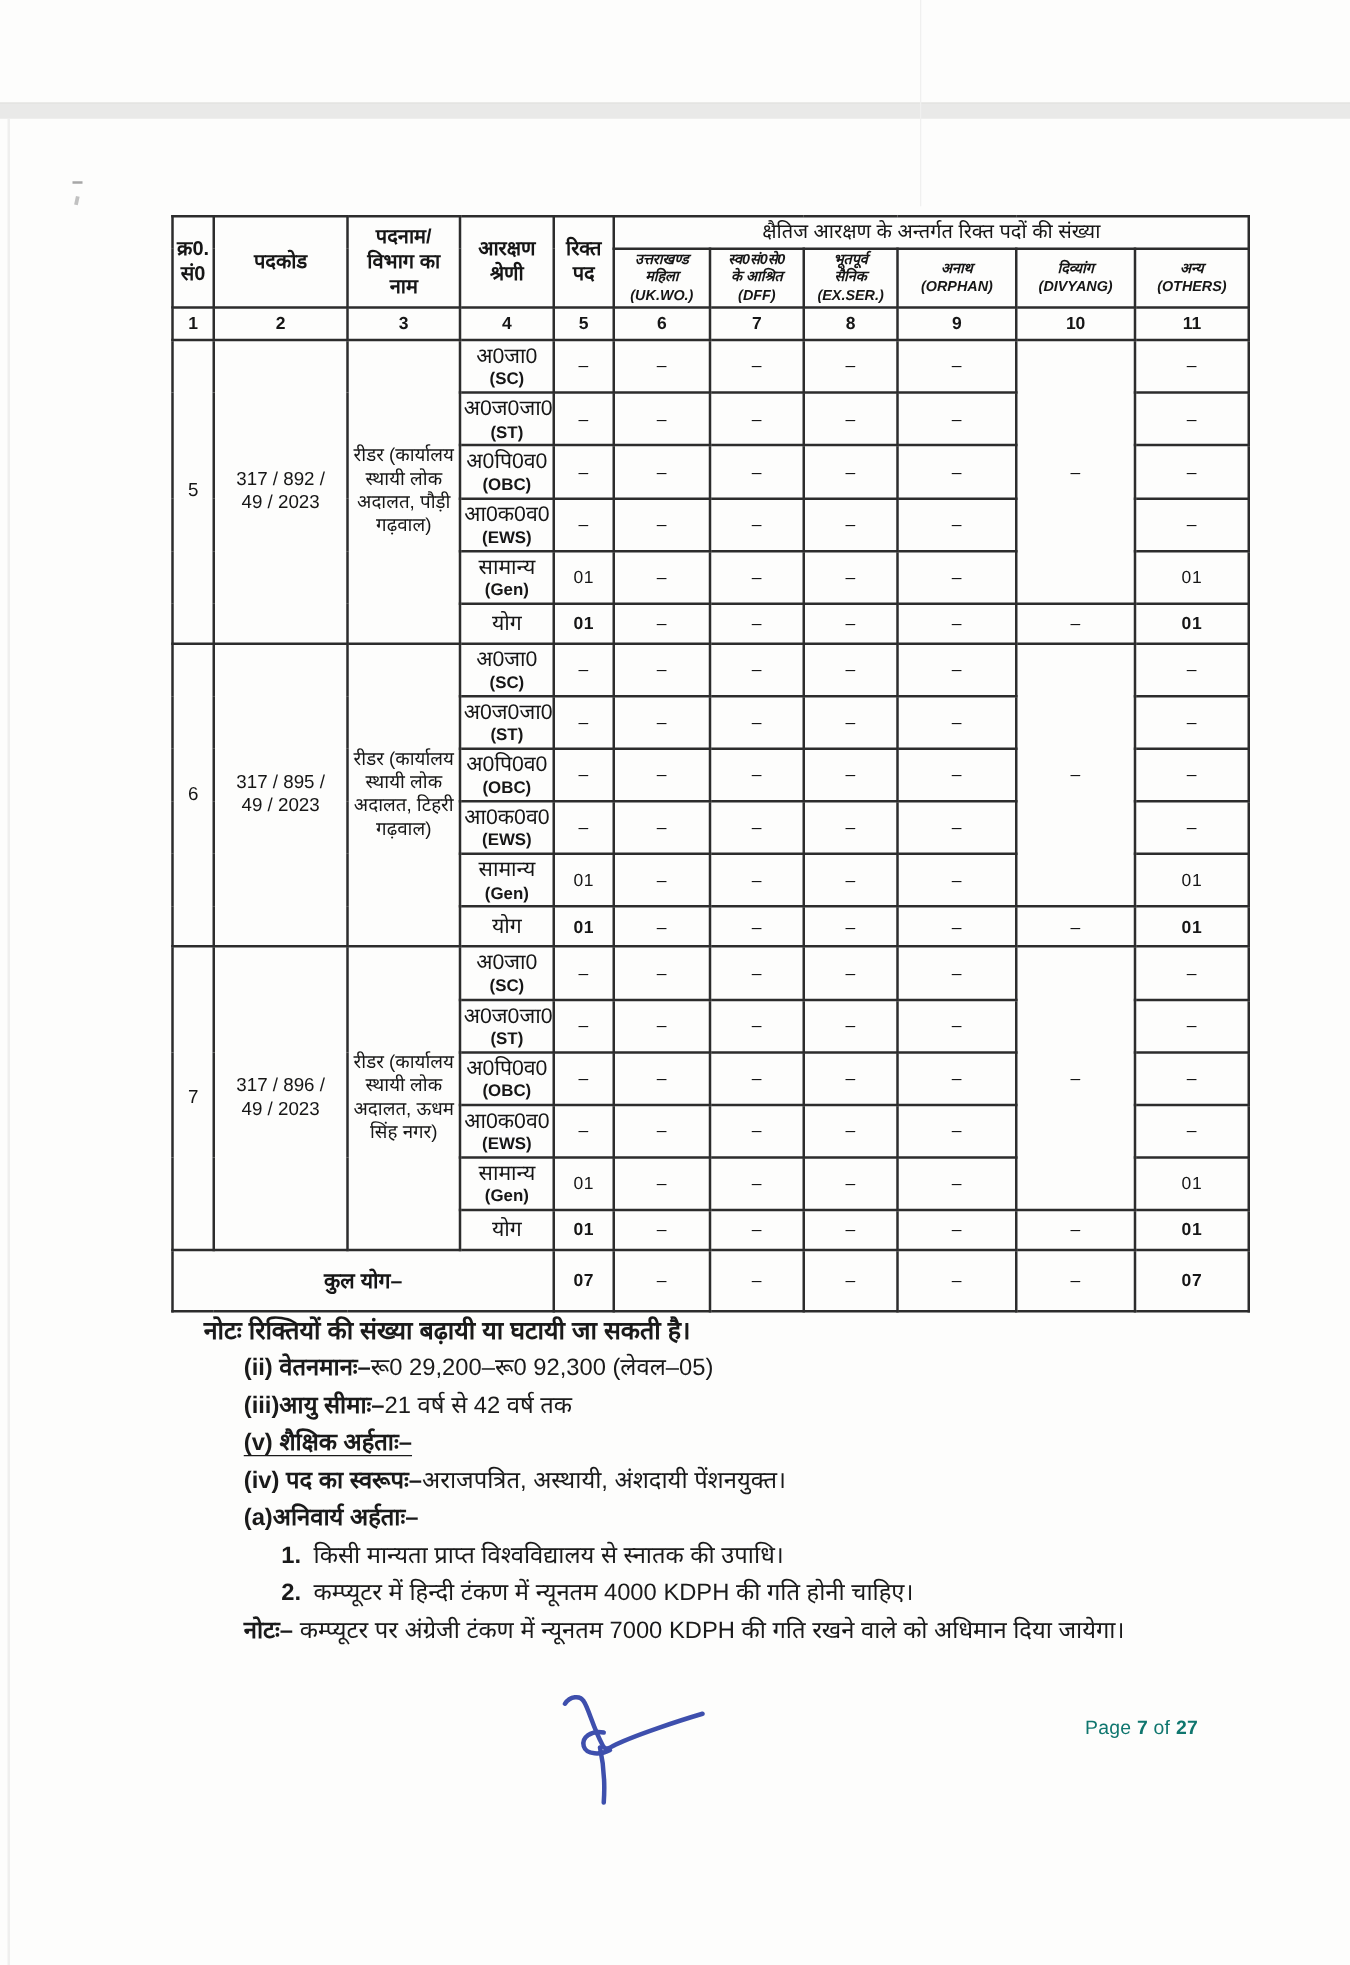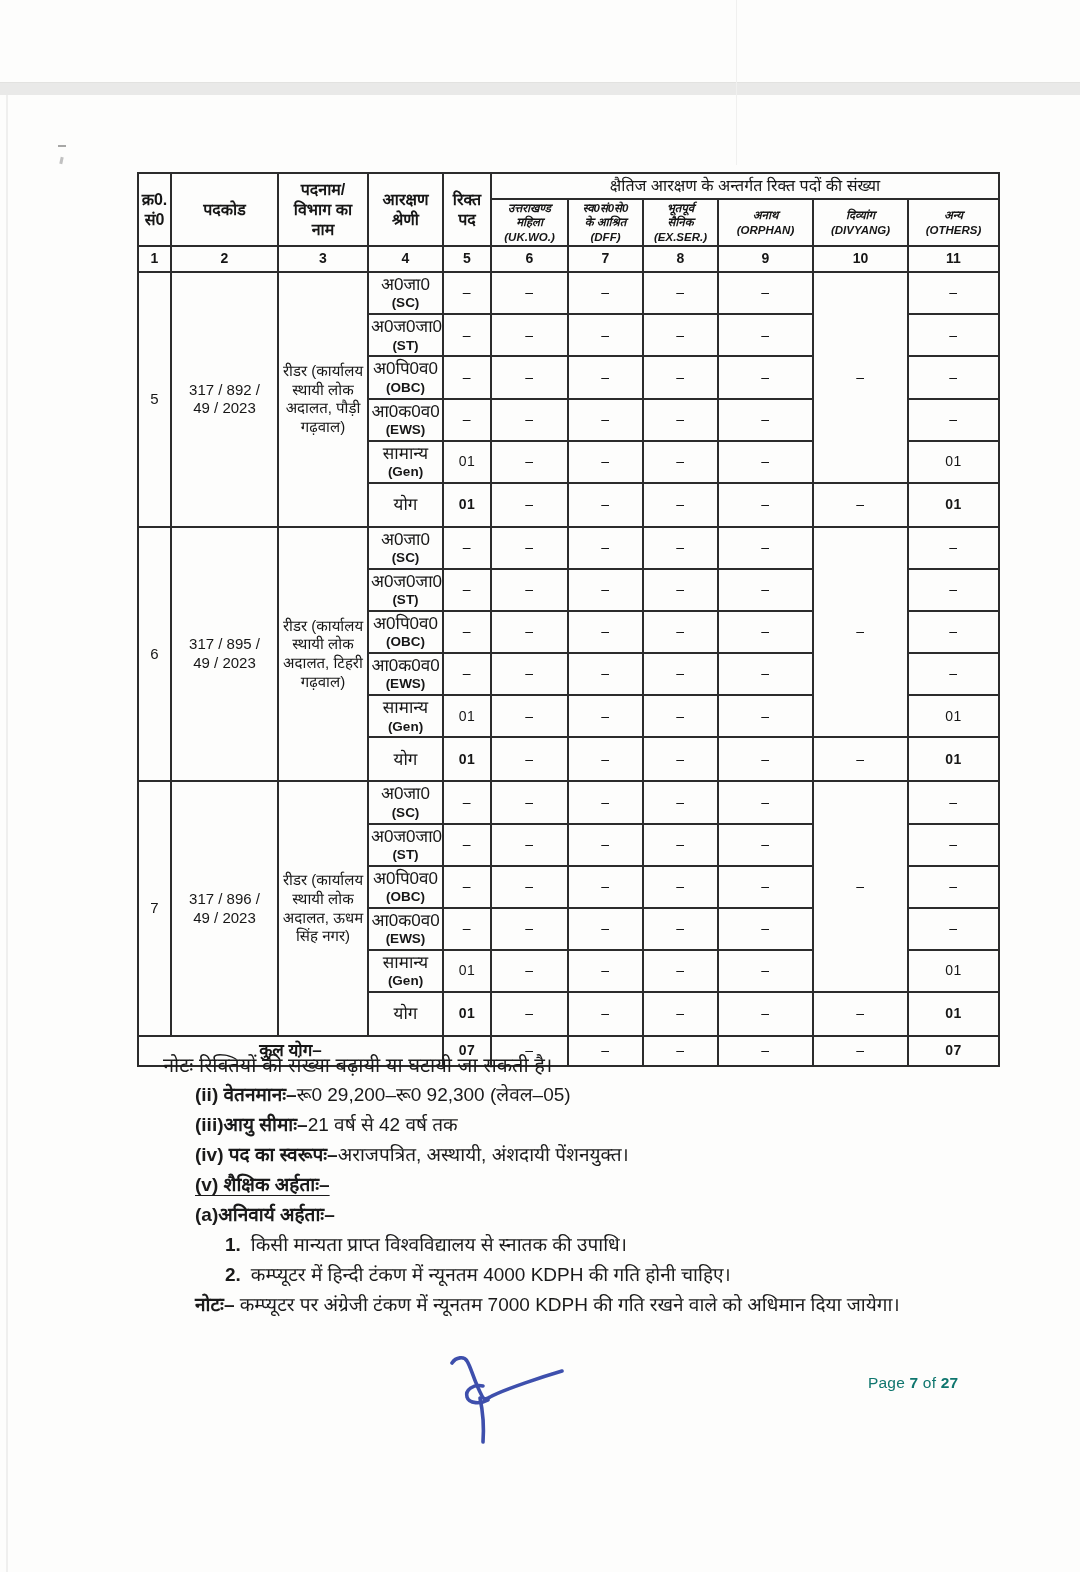--- a/index.html
+++ b/index.html
@@ -9,40 +9,40 @@
   .page-gap{position:absolute;left:0;top:82px;width:1080px;height:13px;background:#e9e9e8;border-top:1px solid #e2e2e0;border-bottom:1px solid #eeeeec;}
   .page{position:absolute;left:0;top:95px;width:1080px;height:1477px;background:#fdfdfc;}
   .left-edge{position:absolute;left:6px;top:95px;width:2px;height:1477px;background:#efefee;}
   .crease{position:absolute;left:736px;top:0;width:1px;height:165px;background:#f0f0ef;}
   .mark1{position:absolute;left:58px;top:145px;width:8px;height:2px;background:#8a8a8a;opacity:.75;}
   .mark2{position:absolute;left:60px;top:157px;width:3px;height:7px;background:#999;opacity:.6;transform:rotate(12deg);}
 
   table.vac{position:absolute;left:137px;top:172px;width:861px;border-collapse:collapse;table-layout:fixed;background:#fdfdfc;}
   table.vac td{border:2px solid #2c2c2c;padding:1px 2px;vertical-align:middle;text-align:center;line-height:1.25;color:#161616;overflow:hidden;}
   tr.h1{height:26px;} tr.h2{height:42px;font-style:italic;} tr.hn{height:26px;}
-  tr.rc{height:42px;} tr.ry{height:44px;} tr.rt{height:30px;}
+  tr.rc{height:42px;} tr.ry{height:32px;} tr.rt{height:49px;}
   .blk{display:block;}
   .hgroup{font-weight:normal;font-size:16px;}
   .hmain{font-weight:bold;font-size:16px;line-height:1.3;}
   .hsub{font-size:11.5px;line-height:1.32;font-weight:600;}
   .hsub .en{font-weight:bold;}
   tr.hn td{font-weight:bold;font-size:14px;}
   td.cat .hi{font-size:17px;}
   td.cat .en{font-size:13.5px;font-weight:bold;}
   td.v{font-size:14px;letter-spacing:.5px;}
   td.serial{font-size:15px;}
   td.code{font-size:15px;line-height:1.7;}
   td.name{font-size:15px;line-height:1.5;padding:0 3px;margin-top:47px;}
   td.total-label{font-size:17px;font-weight:600;}
   .b{font-weight:bold;}
 
   .notes{position:absolute;left:163px;top:1050px;width:832px;font-size:19px;line-height:30px;color:#1a1a1a;}
   .nline{white-space:normal;}
   .lbl{font-weight:bold;margin-left:32px;}
-  .note-head{font-weight:normal;font-size:20px;}
+  .note-head{font-weight:bold;font-size:20px;}
   .underl{text-decoration:underline;text-underline-offset:4px;}
   .indent{padding-left:62px;}
   .num{font-weight:bold;padding-right:10px;}
 
   .signature{position:absolute;left:440px;top:1350px;width:140px;height:100px;}
   .page-foot{position:absolute;left:868px;top:1374px;font-size:15.5px;color:#0f766e;letter-spacing:.2px;}
   .page-foot .b{font-weight:bold;}
 </style>
 </head>
 <body>
@@ -379,22 +379,22 @@
       <td class="v">–</td>
       <td class="v b">07</td>
     </tr>
     </tbody>
   </table>
 
   <div class="notes">
     <div class="nline note-head">नोटः रिक्तियों की संख्या बढ़ायी या घटायी जा सकती है।</div>
     <div class="nline"><span class="lbl">(ii) वेतनमानः–</span><span>रू0 29,200–रू0 92,300 (लेवल–05)</span></div>
     <div class="nline"><span class="lbl">(iii)आयु सीमाः–</span><span>21 वर्ष से 42 वर्ष तक</span></div>
+    <div class="nline"><span class="lbl underl">(v) शैक्षिक अर्हताः–</span></div>
     <div class="nline"><span class="lbl">(iv) पद का स्वरूपः–</span><span>अराजपत्रित, अस्थायी, अंशदायी पेंशनयुक्त।</span></div>
-    <div class="nline"><span class="lbl underl">(v) शैक्षिक अर्हताः–</span></div>
     <div class="nline"><span class="lbl">(a)अनिवार्य अर्हताः–</span></div>
     <div class="nline indent"><span class="num">1.</span><span>किसी मान्यता प्राप्त विश्वविद्यालय से स्नातक की उपाधि।</span></div>
     <div class="nline indent"><span class="num">2.</span><span>कम्प्यूटर में हिन्दी टंकण में न्यूनतम 4000 KDPH की गति होनी चाहिए।</span></div>
     <div class="nline"><span class="lbl">नोटः–</span> <span>कम्प्यूटर पर अंग्रेजी टंकण में न्यूनतम 7000 KDPH की गति रखने वाले को अधिमान दिया जायेगा।</span></div>
   </div>
 
   <svg class="signature" viewBox="0 0 140 100" xmlns="http://www.w3.org/2000/svg">
     <g fill="none" stroke="#2e41a6" stroke-width="3.6" stroke-linecap="round" stroke-linejoin="round" opacity="0.92">
       <path d="M12,13 C16,7 24,6 27,11 C31,17 34,31 42,46 C43,49 46,50 50,47 C65,39 105,26 122,21"></path>
       <path d="M43,36 C33,34 25,40 27,47 C29,54 41,54 48,50"></path>

